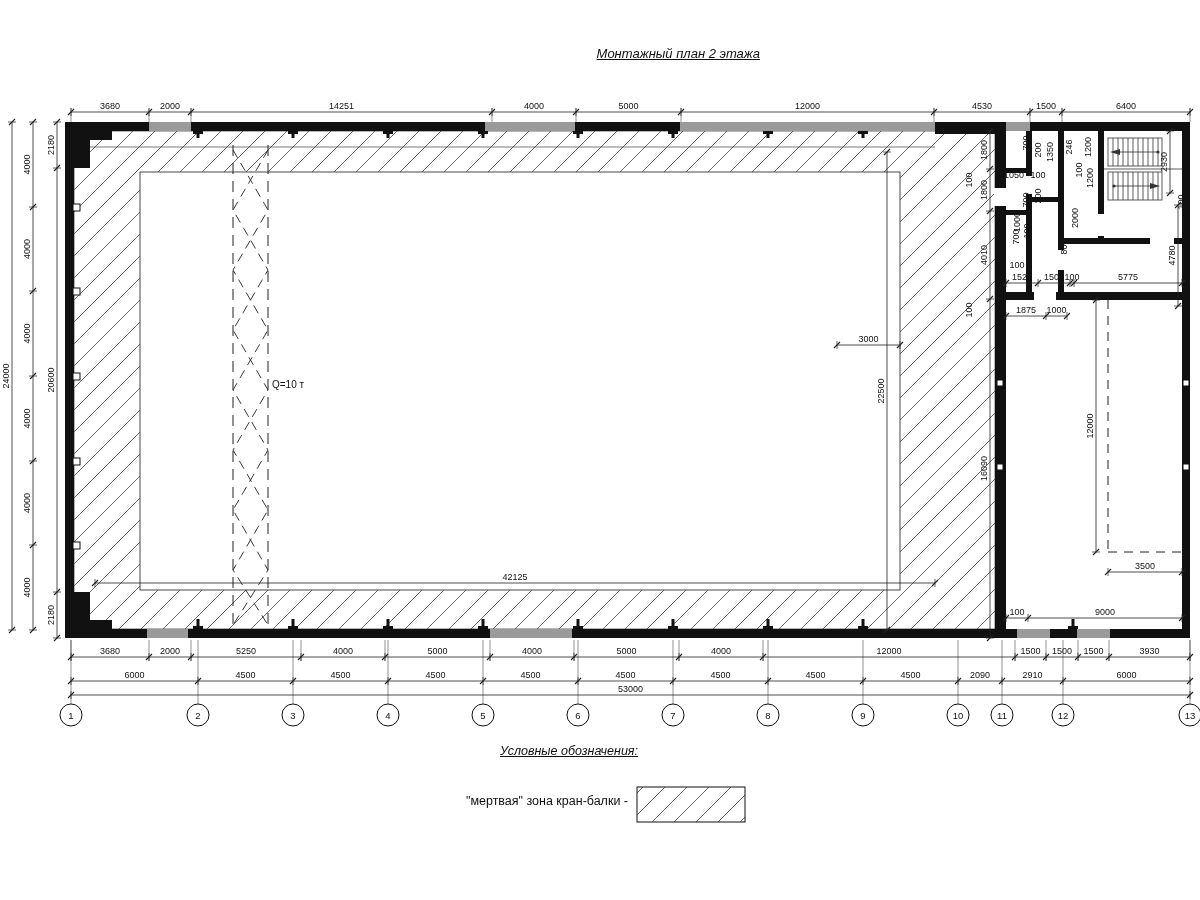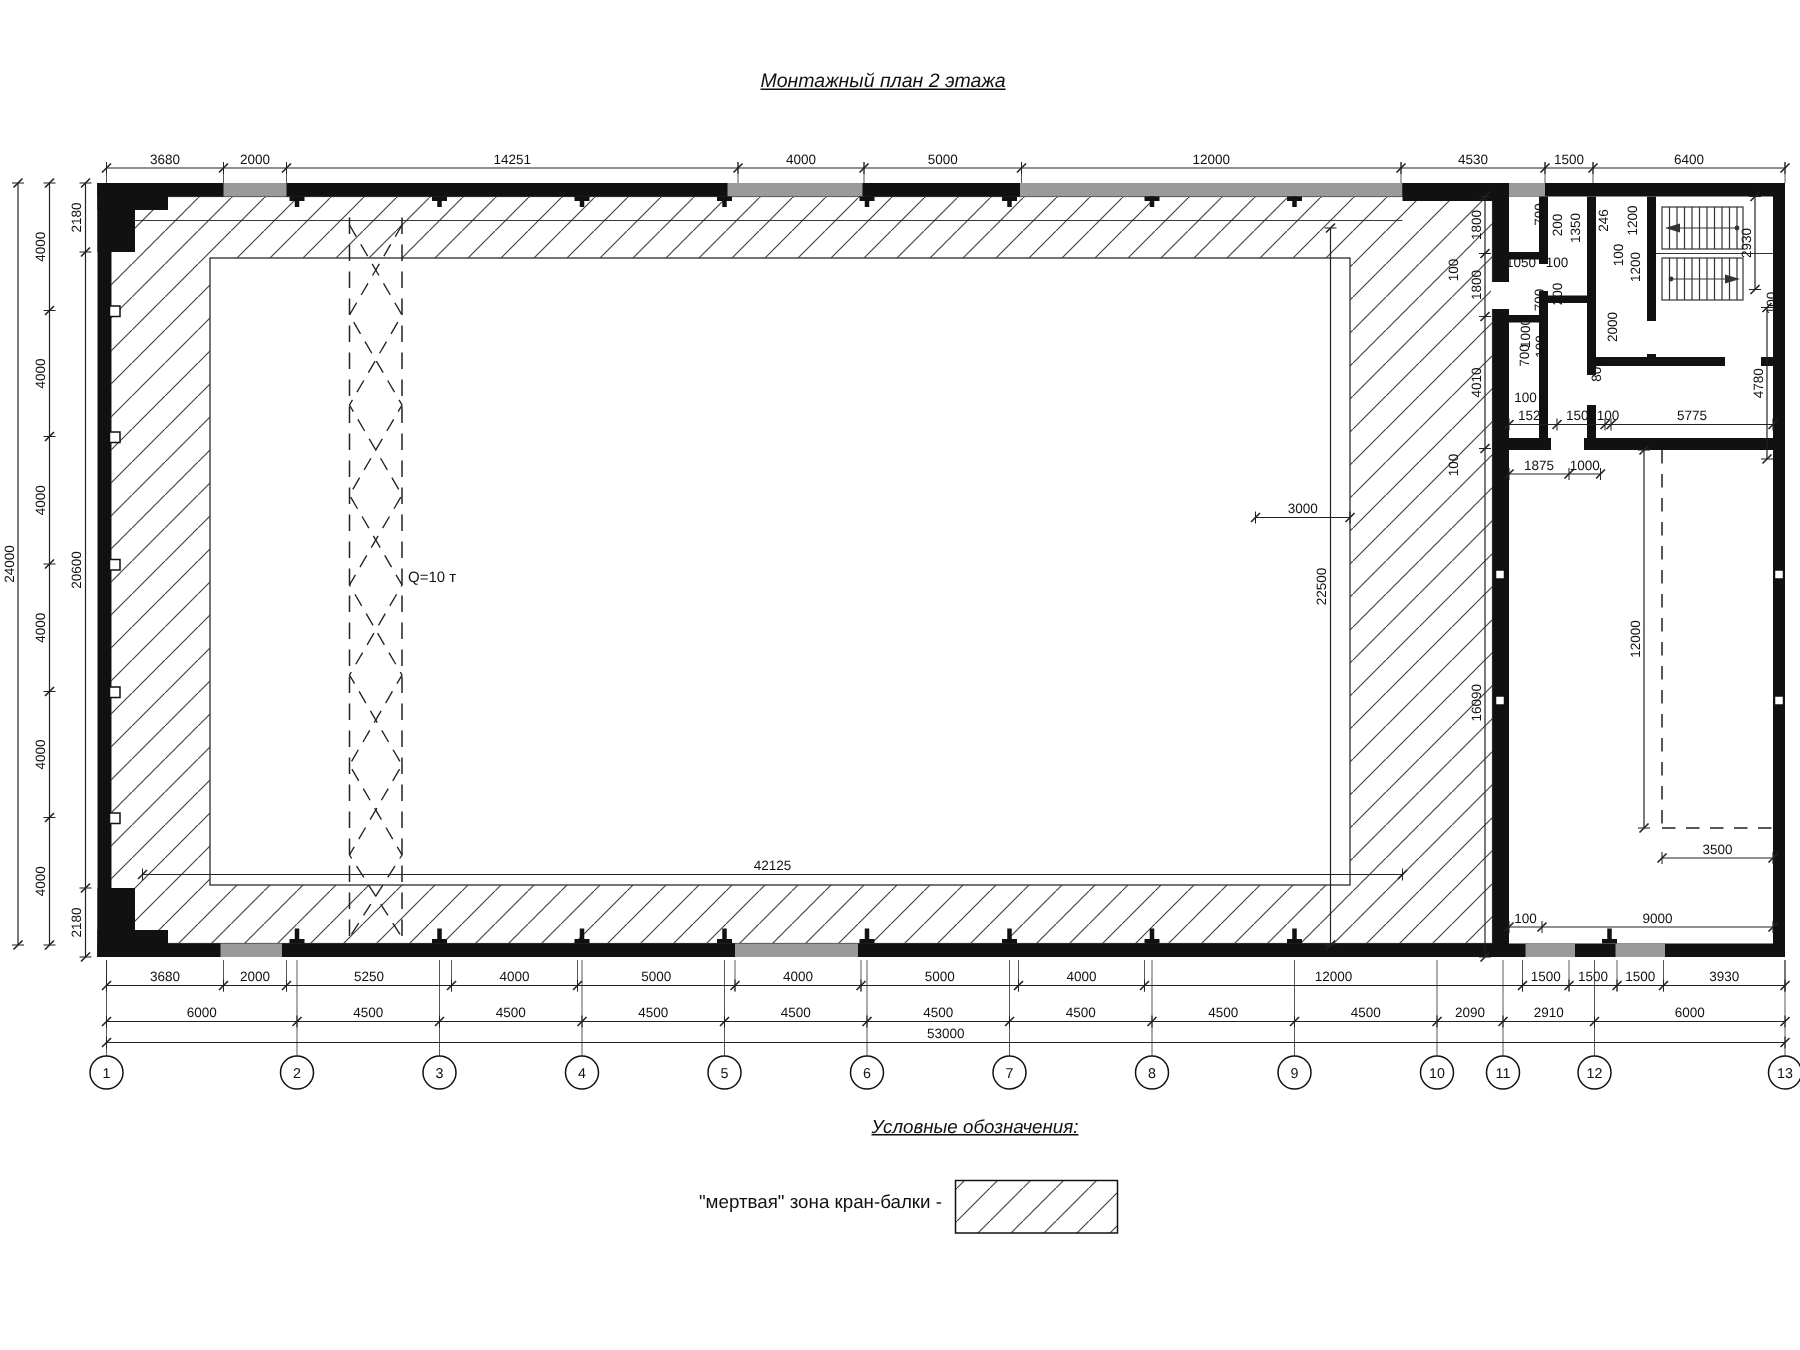--- a/index.html
+++ b/index.html
@@ -1,22 +1,22 @@
 <!DOCTYPE html>
 <html><head>
 <meta charset="utf-8">
 <style>
   html,body{margin:0;padding:0;background:#fff;}
   #stage{position:relative;width:1200px;height:900px;background:#fff;overflow:hidden;
          font-family:"Liberation Sans",sans-serif;color:#111;}
   #plan-svg{position:absolute;left:0;top:0;}
   .overlay{position:absolute;white-space:nowrap;}
-  #drawing-title{left:507px;top:46px;width:300px;text-align:left;
+  #drawing-title{left:460px;top:46px;width:300px;text-align:right;
     font-size:13px;font-style:italic;text-decoration:underline;}
-  #legend-heading{left:500px;top:744px;width:300px;text-align:center;
+  #legend-heading{left:500px;top:744px;width:300px;text-align:left;
     font-size:12.5px;font-style:italic;text-decoration:underline;}
   #legend-item-label{left:350px;top:794px;width:278px;text-align:right;font-size:12.5px;}
   .dim{font-family:"Liberation Sans",sans-serif;font-size:9px;fill:#111;}
   .bub{font-family:"Liberation Sans",sans-serif;font-size:9.5px;fill:#111;}
   .qlbl{font-family:"Liberation Sans",sans-serif;font-size:10px;fill:#111;}
 </style>
 </head>
 <body>
 
 <div id="stage">

